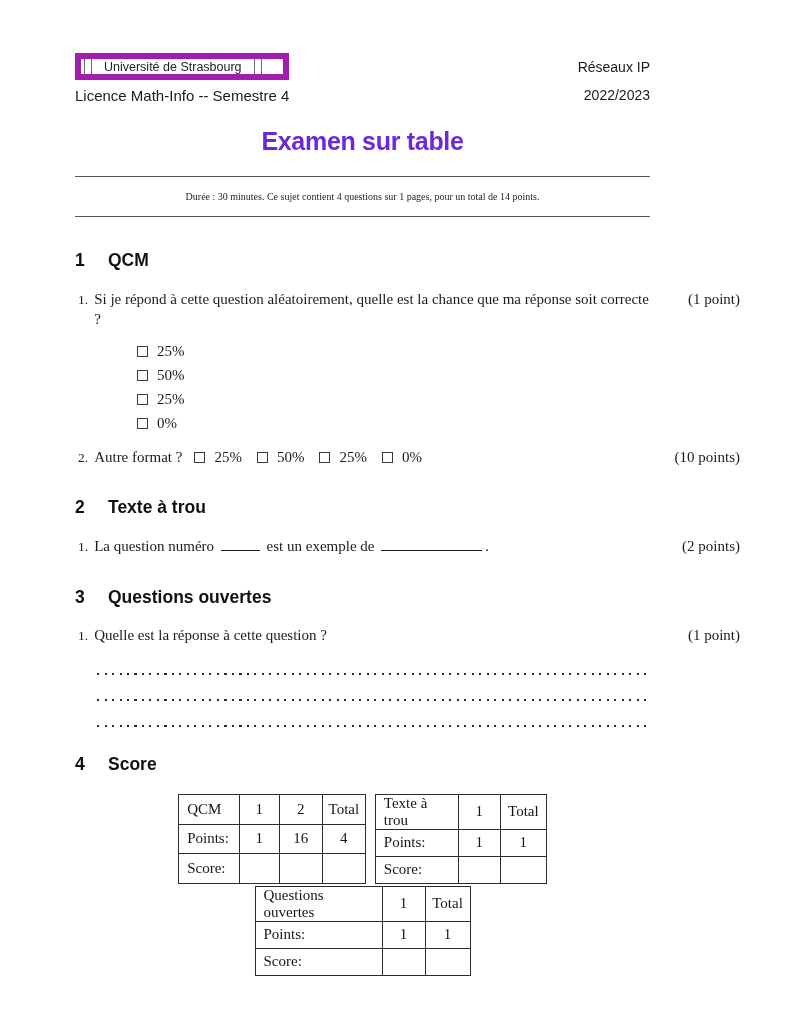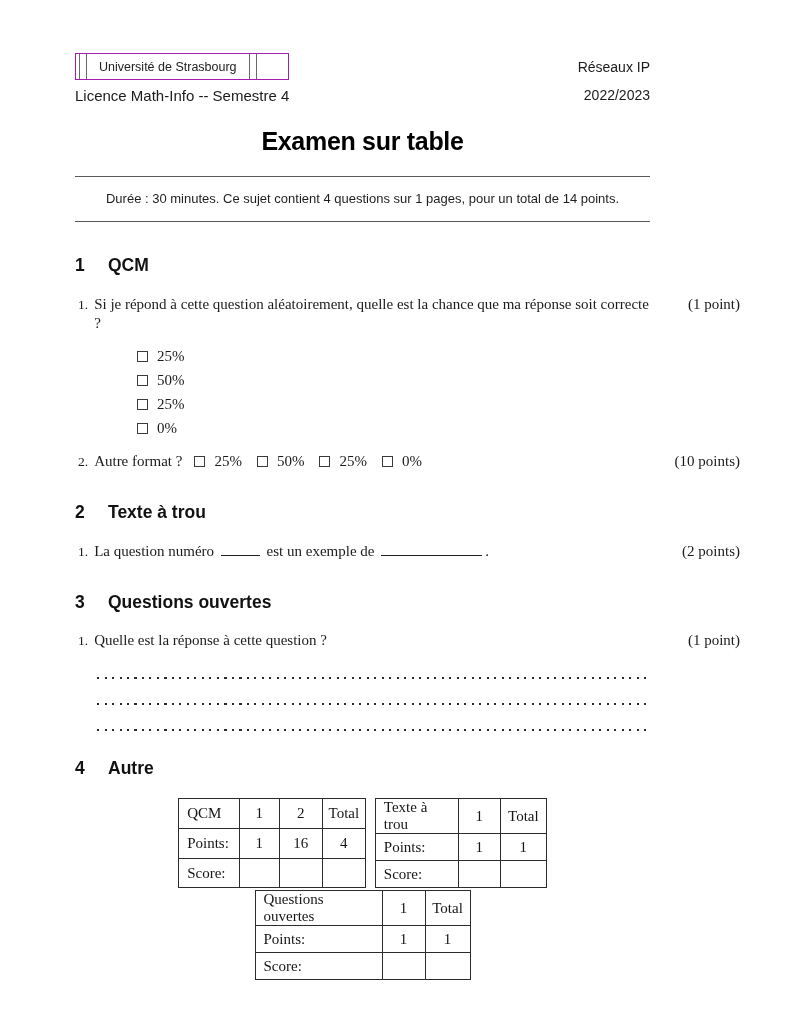--- a/index.html
+++ b/index.html
@@ -13,41 +13,41 @@
     overflow:hidden;
   }
   .text-block { width:575px; }
 
   
   .header-row { display:flex; justify-content:space-between; width:575px; }
   .hdr-left, .hdr-right { display:flex; flex-direction:column; }
   .hdr-right { align-items:flex-end; }
   .logo-box {
     display:inline-flex; align-items:stretch; height:27px;
-    border:1px solid #a21caf; font-family:"Liberation Sans", sans-serif;
+    border:6px solid #a21caf; font-family:"Liberation Sans", sans-serif;
     font-size:12.5px; color:#222;
   }
   .logo-bars { display:flex; align-items:stretch; }
   .logo-bars span { width:1px; background:#6a6a6a; margin:0 3px; }
   .logo-text { display:flex; align-items:center; padding:0 9px; }
   .program-line { margin-top:7px; font-family:"Liberation Sans", sans-serif; font-size:15px;text-align:center; }
   .hdr-line1 { height:27px; display:flex; align-items:center; font-family:"Liberation Sans", sans-serif; font-size:14px; }
   .hdr-line2 { margin-top:7px; font-family:"Liberation Sans", sans-serif; font-size:14px;margin-left:11px; }
 
   
   .doc-title {
     margin-top:23px; text-align:center;
     font-family:"Liberation Sans", sans-serif; font-weight:bold; font-size:25px;
-    letter-spacing:-0.3px; color:#000000;
+    letter-spacing:-0.3px; color:#6d28d9;
   }
   .rule { border:none; border-top:1px solid #585858; margin-top:20px; }
   .rule2 { border:none; border-top:1px solid #585858; margin-top:12px; }
   .instructions {
     margin-top:12px; text-align:center; padding:0 6px;
-    font-family:Liberation Sans, sans-serif; font-size:13px; line-height:1.5; color:#1e1e1e;
+    font-family:Liberation Serif, serif; font-size:10px; line-height:1.5; color:#1e1e1e;
   }
 
   
   .section-heading {
     display:flex; font-family:"Liberation Sans", sans-serif;
     font-weight:bold; font-size:17.5px; color:#111;
   }
   .sec-num { width:33px; }
   .sh-1 { margin-top:33px; }
   .sh-2 { margin-top:30px; }
@@ -211,21 +211,21 @@
 </div>
 
 <div class="dotted-area">
   <div class="dotted-line"></div>
   <div class="dotted-line"></div>
   <div class="dotted-line"></div>
 </div>
 
 <div class="section-heading sh-4">
   <span class="sec-num">4</span>
-  <span>Autre</span>
+  <span>Score</span>
 </div>
 
 <div class="tables-wrap">
   <div class="tables-row">
     <table class="t1">
       <tbody>
           <tr>
         <td class="lbl" style="width:57px">QCM</td>
         <td style="width:40px">1</td>
         <td style="width:43px">2</td>

